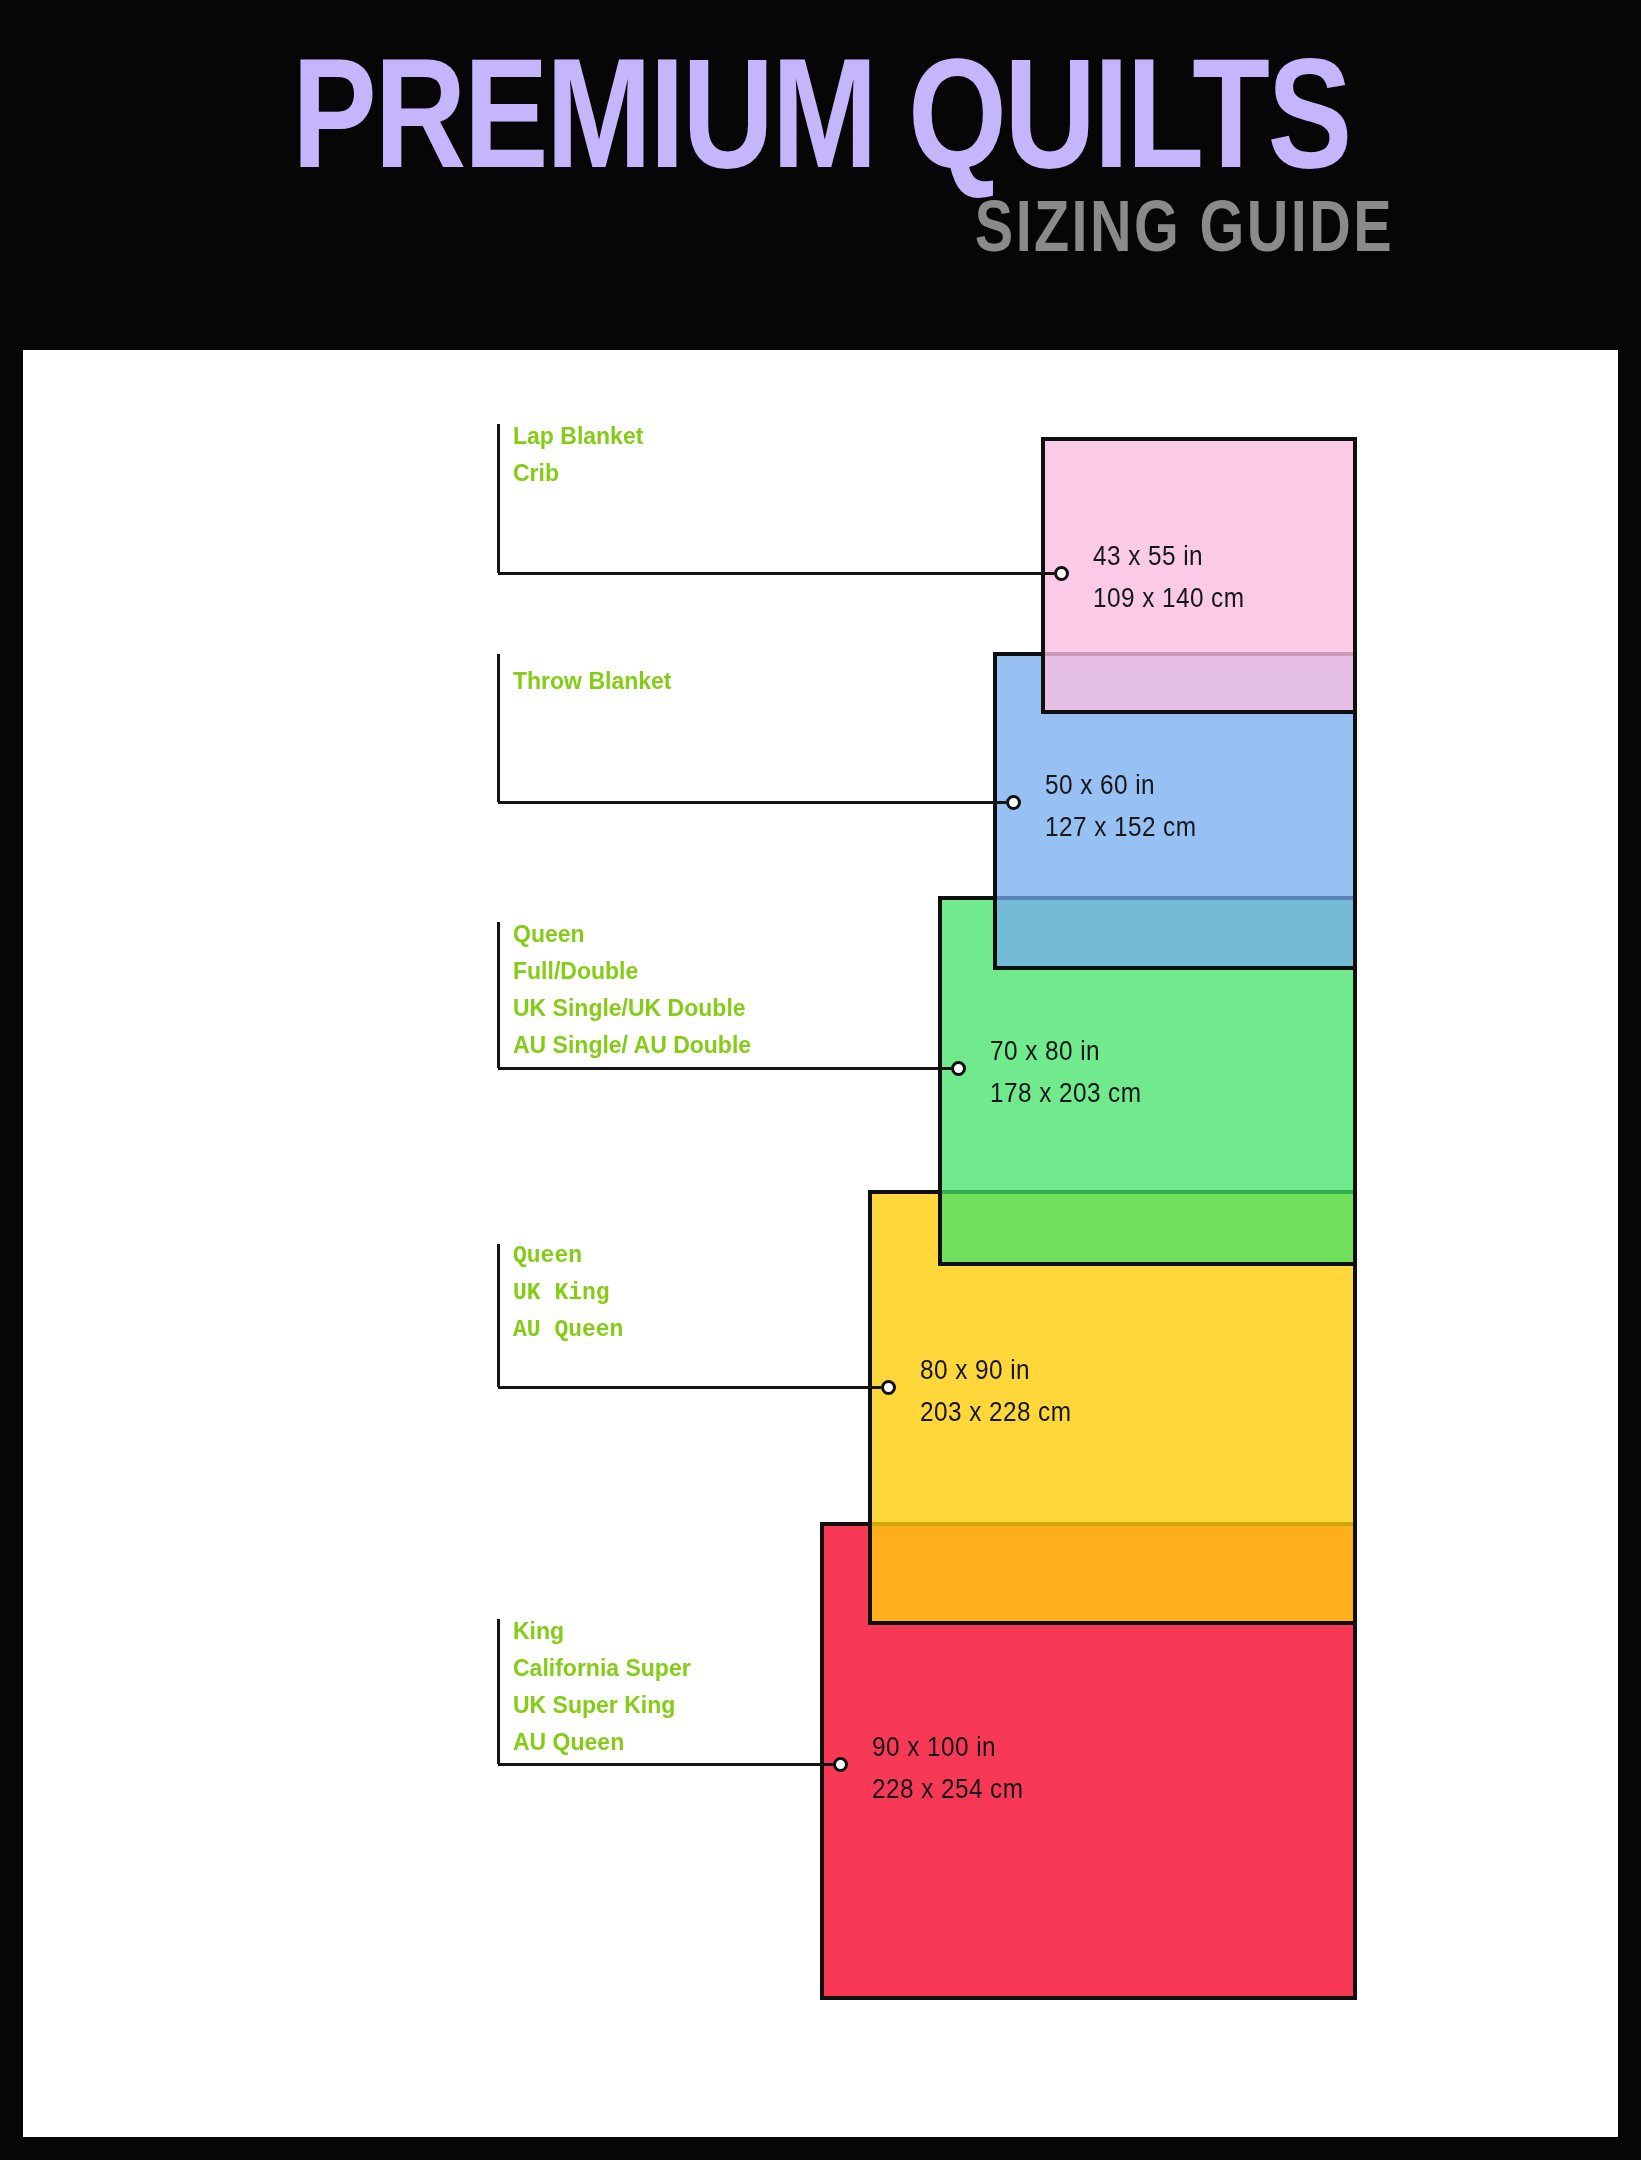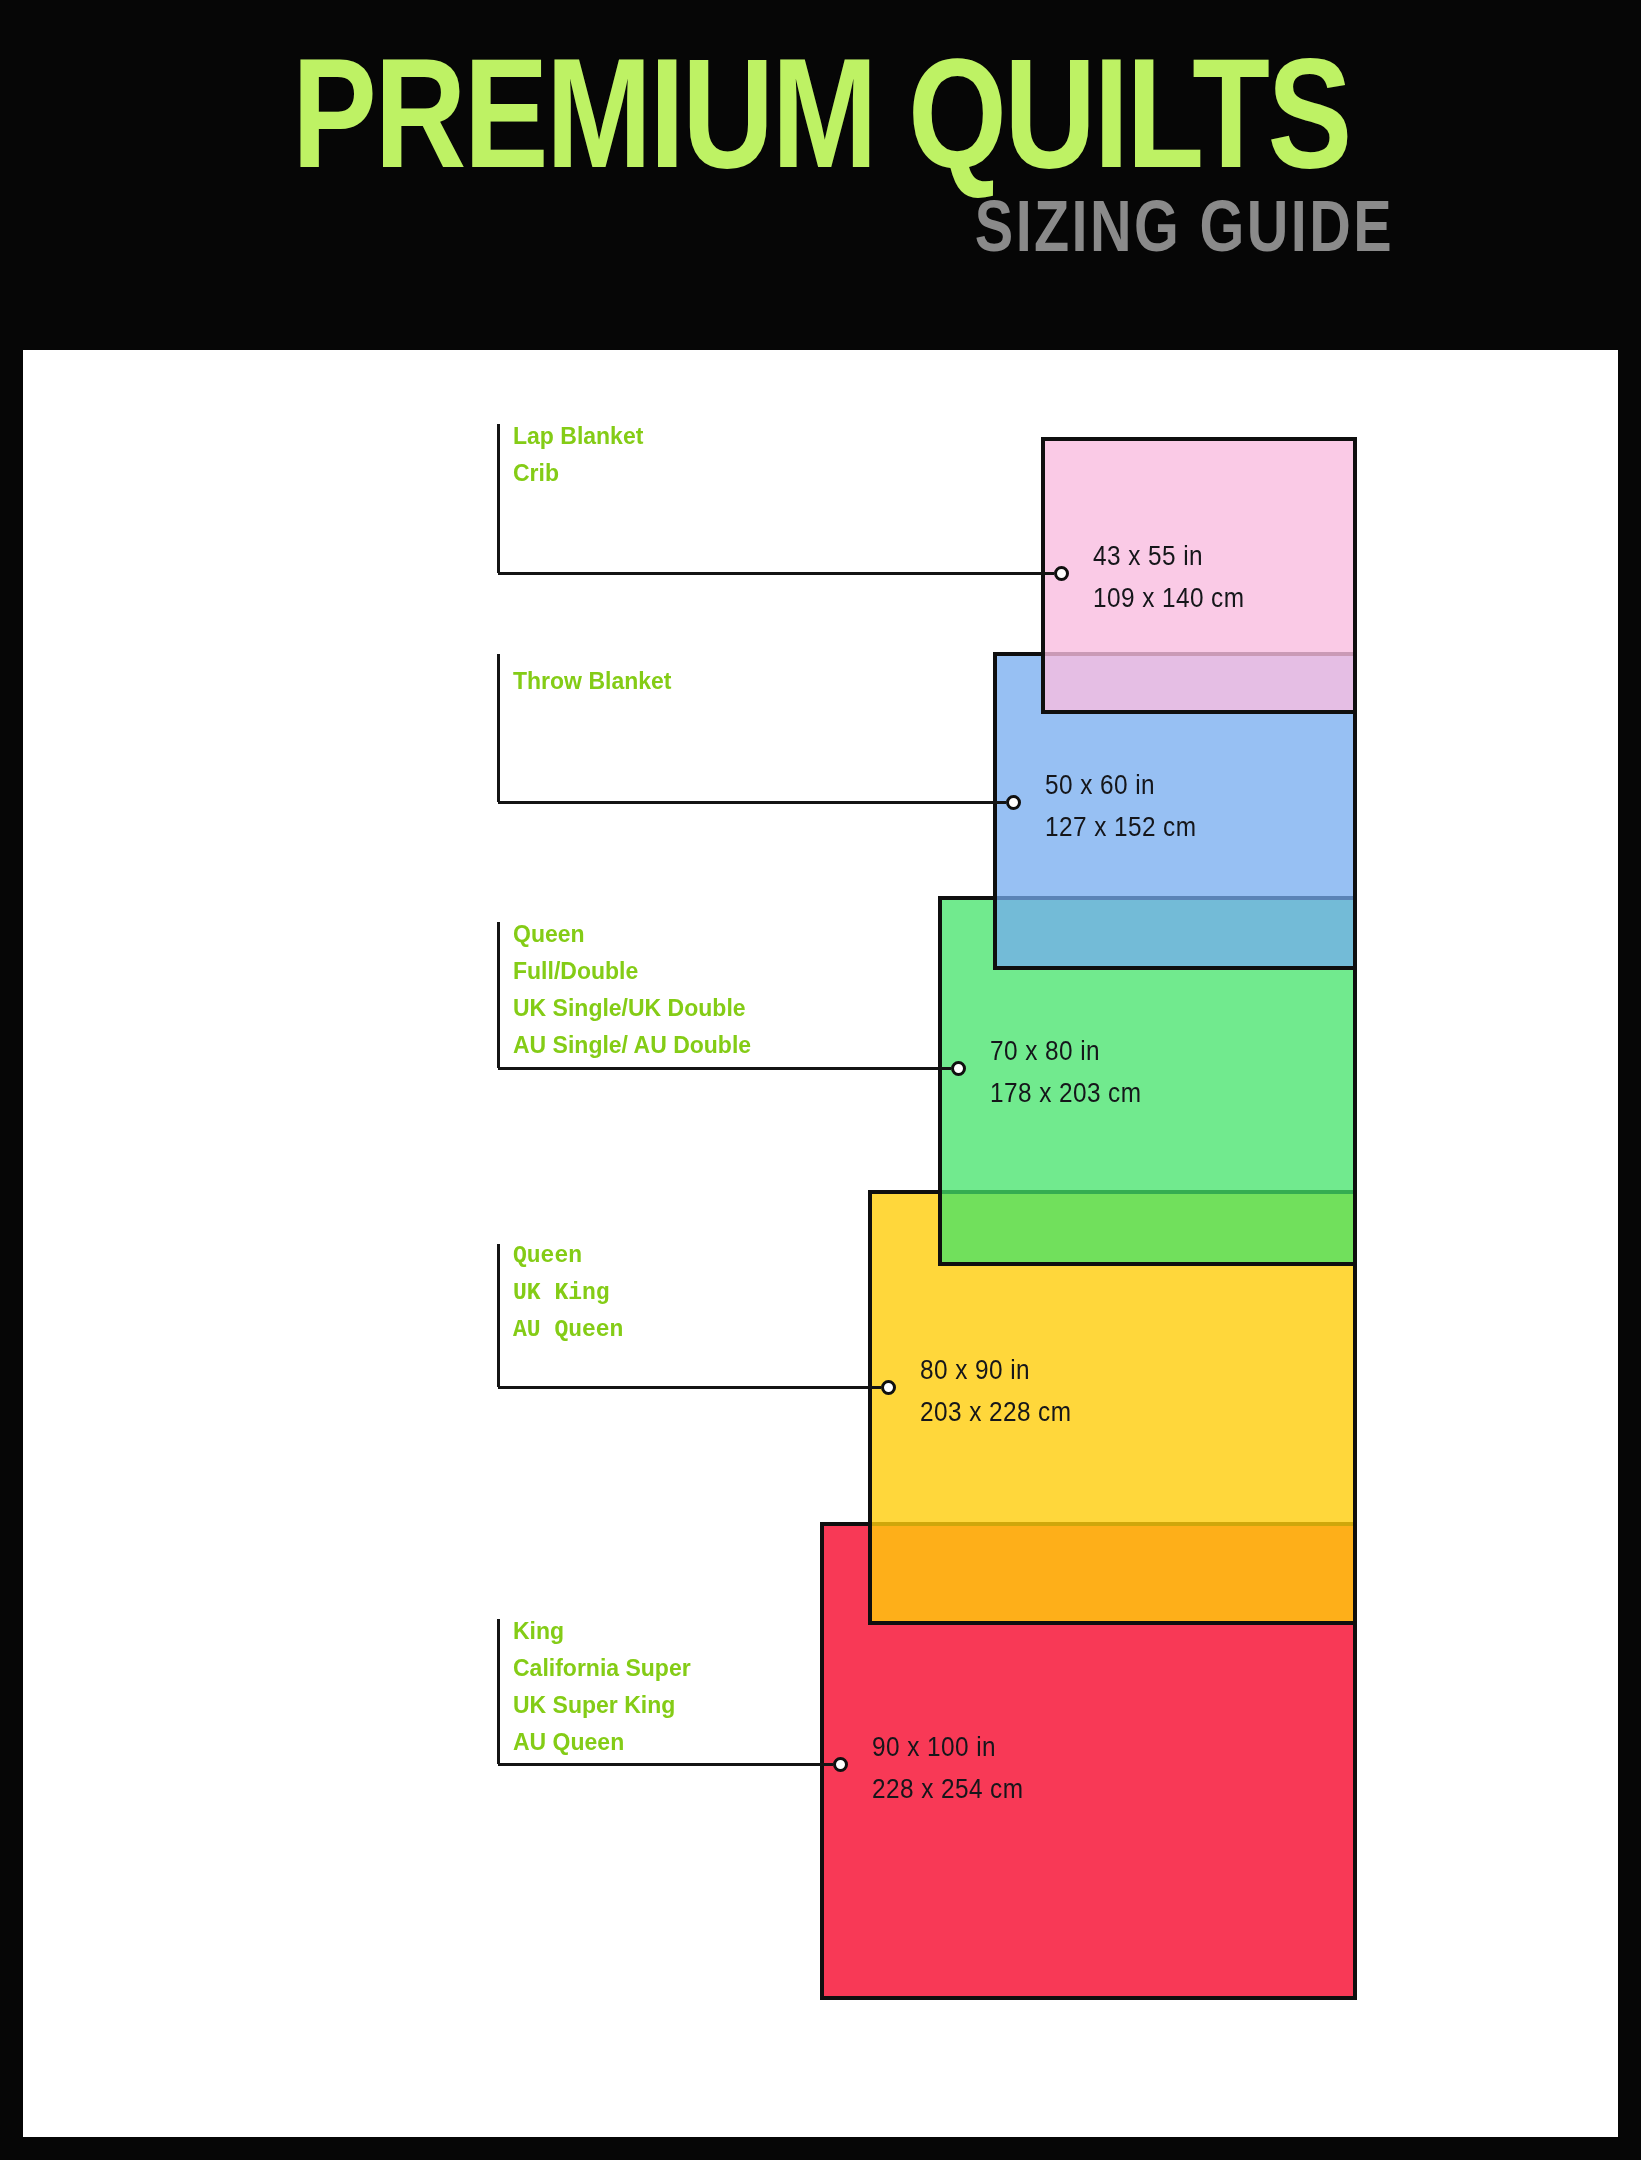--- a/index.html
+++ b/index.html
@@ -4,21 +4,21 @@
 <style>
   html,body{margin:0;padding:0;background:#060606;}
   .canvas{
     position:relative;width:1641px;height:2160px;background:#060606;overflow:hidden;
     font-family:"Liberation Sans",sans-serif;
   }
   
   .header{position:absolute;left:0;top:0;width:100%;height:350px;background:#060606;}
   .title{
     position:absolute;top:36px;left:0;right:0;text-align:center;
-    font-size:155px;font-weight:bold;color:#bef264;letter-spacing:-3px;line-height:1;white-space:nowrap;
+    font-size:155px;font-weight:bold;color:#c4b5fd;letter-spacing:-3px;line-height:1;white-space:nowrap;
   }
   .title>span{display:inline-block;transform:scaleX(.82);}
   .subtitle{
     position:absolute;top:190px;right:247px;
     font-size:72px;font-weight:bold;color:#8a8a8a;letter-spacing:3px;line-height:1;white-space:nowrap;
   }
   .subtitle>span{display:inline-block;transform:scaleX(.80);transform-origin:100% 50%;}
   
   .board{position:absolute;left:23px;top:350px;right:23px;bottom:23px;background:#ffffff;}
   

